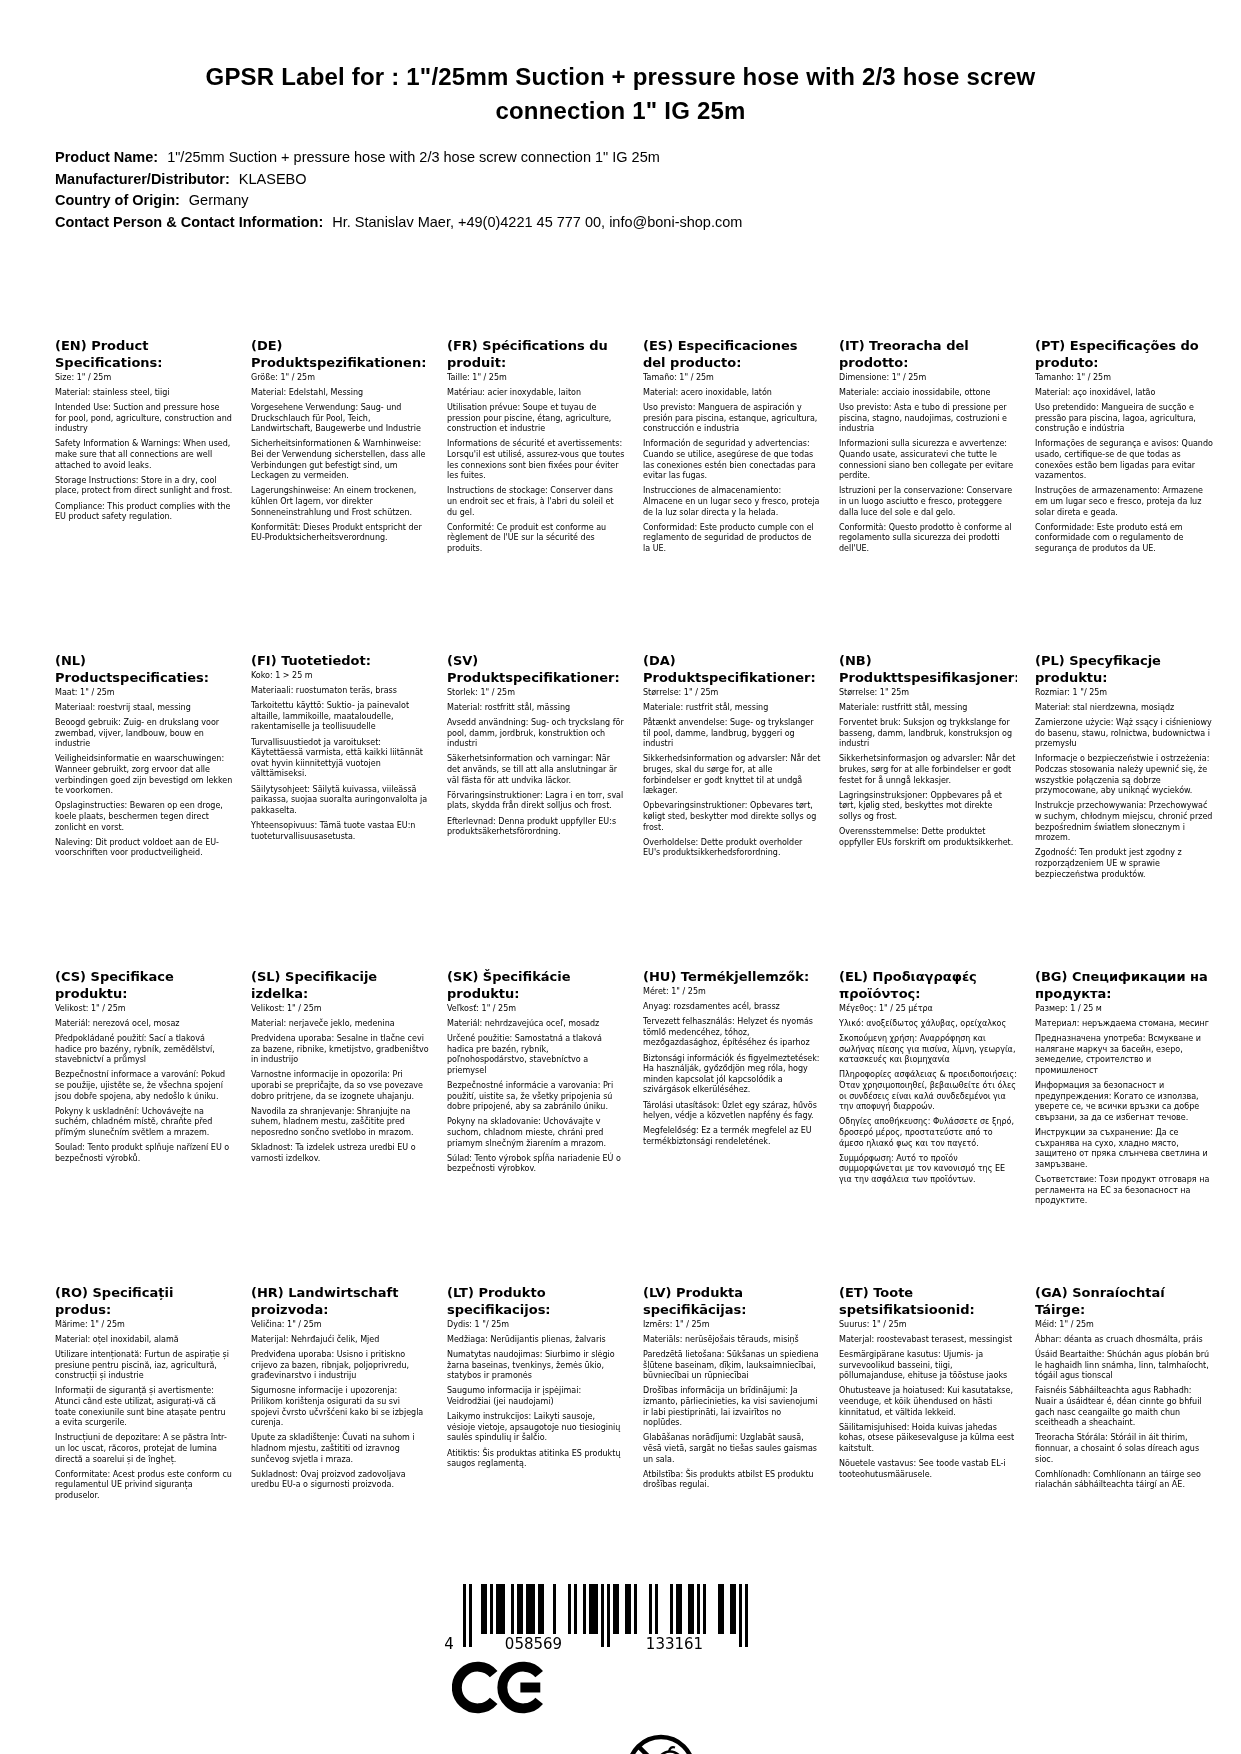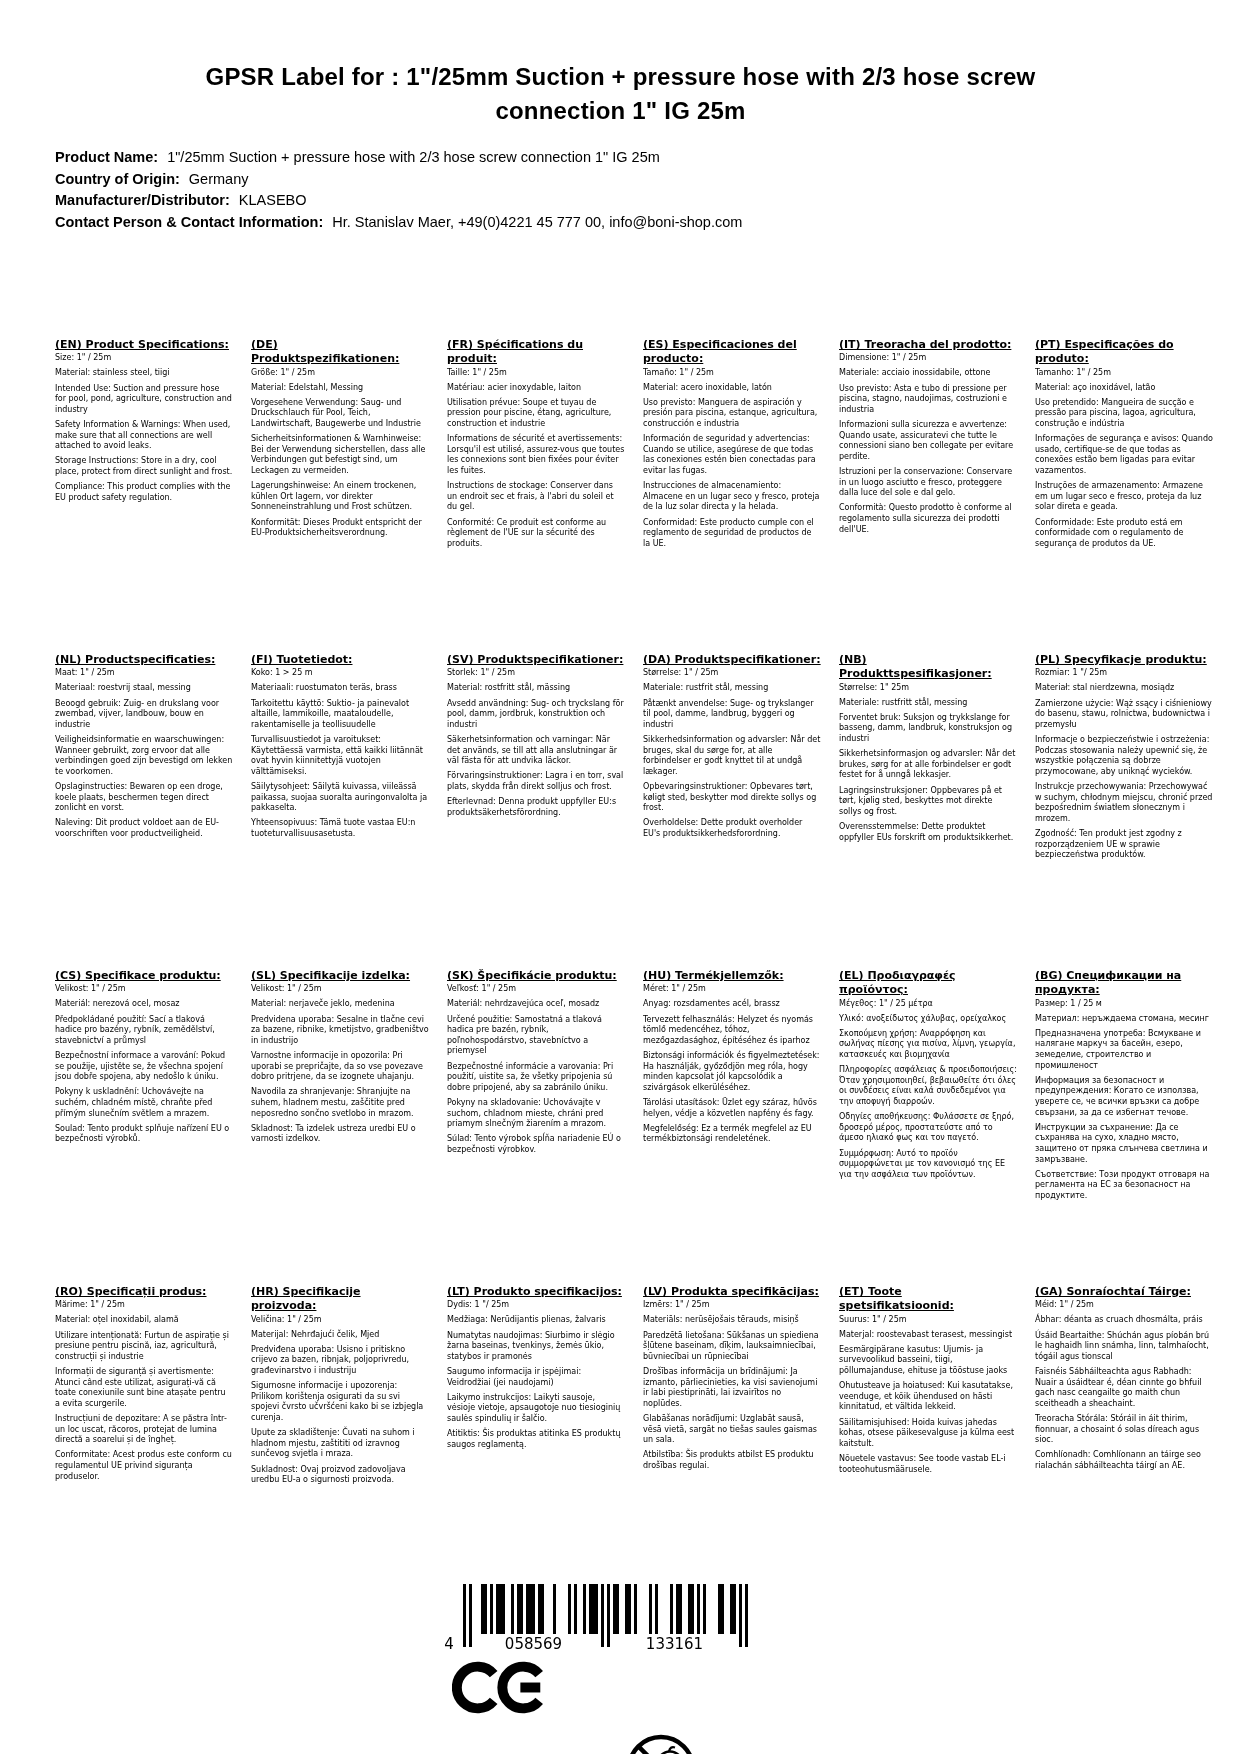--- a/index.html
+++ b/index.html
@@ -20,42 +20,42 @@
   }
   .info-row { white-space:nowrap; }
   .info-label { font-weight:bold; margin-right:9px; }
   .lang-grid {
     position:absolute; top:338px; left:55px;
     display:grid; grid-template-columns:repeat(6,178px); column-gap:18px;
     grid-template-rows:315px 316px 316px auto;
     font-size:8px;
   }
   .lang-block { overflow:hidden; }
-  .lang-heading { font-size:11px; font-weight:bold; margin:0 0 1px 0; line-height:1.3;text-decoration:underline; }
+  .lang-heading { font-size:13px; font-weight:bold; margin:0 0 1px 0; line-height:1.3; }
   .lang-paragraphs p { margin:0 0 4.5px 0; line-height:1.33; }
   .barcode-wrap { position:absolute; left:443px; top:1584px; }
   .ce-mark { position:absolute; left:452px; top:1660px; }
   .age-mark { position:absolute; left:625px; top:1731px; }
 </style>
 </head>
 <body>
 
 <div class="page">
 
   <h1 class="page-title">GPSR Label for : 1"/25mm Suction + pressure hose with 2/3 hose screw connection 1" IG 25m</h1>
 
   <div class="product-info">
     <div class="info-row">
       <span class="info-label">Product Name:</span><span>1"/25mm Suction + pressure hose with 2/3 hose screw connection 1" IG 25m</span>
     </div>
     <div class="info-row">
-      <span class="info-label">Country of Origin:</span><span>Germany</span>
+      <span class="info-label">Manufacturer/Distributor:</span><span>KLASEBO</span>
     </div>
     <div class="info-row">
-      <span class="info-label">Manufacturer/Distributor:</span><span>KLASEBO</span>
+      <span class="info-label">Country of Origin:</span><span>Germany</span>
     </div>
     <div class="info-row">
       <span class="info-label">Contact Person &amp; Contact Information:</span><span>Hr. Stanislav Maer, +49(0)4221 45 777 00, info@boni-shop.com</span>
     </div>
   </div>
 
   <div class="lang-grid">
     <section class="lang-block">
       <h3 class="lang-heading">(EN) Product Specifications:</h3>
       <div class="lang-paragraphs">
@@ -259,21 +259,21 @@
       <div class="lang-paragraphs">
           <p>Mărime: 1" / 25m</p>
           <p>Material: oțel inoxidabil, alamă</p>
           <p>Utilizare intenționată: Furtun de aspirație și presiune pentru piscină, iaz, agricultură, construcții și industrie</p>
           <p>Informații de siguranță și avertismente: Atunci când este utilizat, asigurați-vă că toate conexiunile sunt bine atașate pentru a evita scurgerile.</p>
           <p>Instrucțiuni de depozitare: A se păstra într-un loc uscat, răcoros, protejat de lumina directă a soarelui și de îngheț.</p>
           <p>Conformitate: Acest produs este conform cu regulamentul UE privind siguranța produselor.</p>
         </div>
     </section>
     <section class="lang-block">
-      <h3 class="lang-heading">(HR) Specifikacije proizvoda:</h3>
+      <h3 class="lang-heading">(HR) Landwirtschaft proizvoda:</h3>
       <div class="lang-paragraphs">
           <p>Veličina: 1" / 25m</p>
           <p>Materijal: Nehrđajući čelik, Mjed</p>
           <p>Predviđena uporaba: Usisno i pritiskno crijevo za bazen, ribnjak, poljoprivredu, građevinarstvo i industriju</p>
           <p>Sigurnosne informacije i upozorenja: Prilikom korištenja osigurati da su svi spojevi čvrsto učvršćeni kako bi se izbjegla curenja.</p>
           <p>Upute za skladištenje: Čuvati na suhom i hladnom mjestu, zaštititi od izravnog sunčevog svjetla i mraza.</p>
           <p>Sukladnost: Ovaj proizvod zadovoljava uredbu EU-a o sigurnosti proizvoda.</p>
         </div>
     </section>
     <section class="lang-block">

